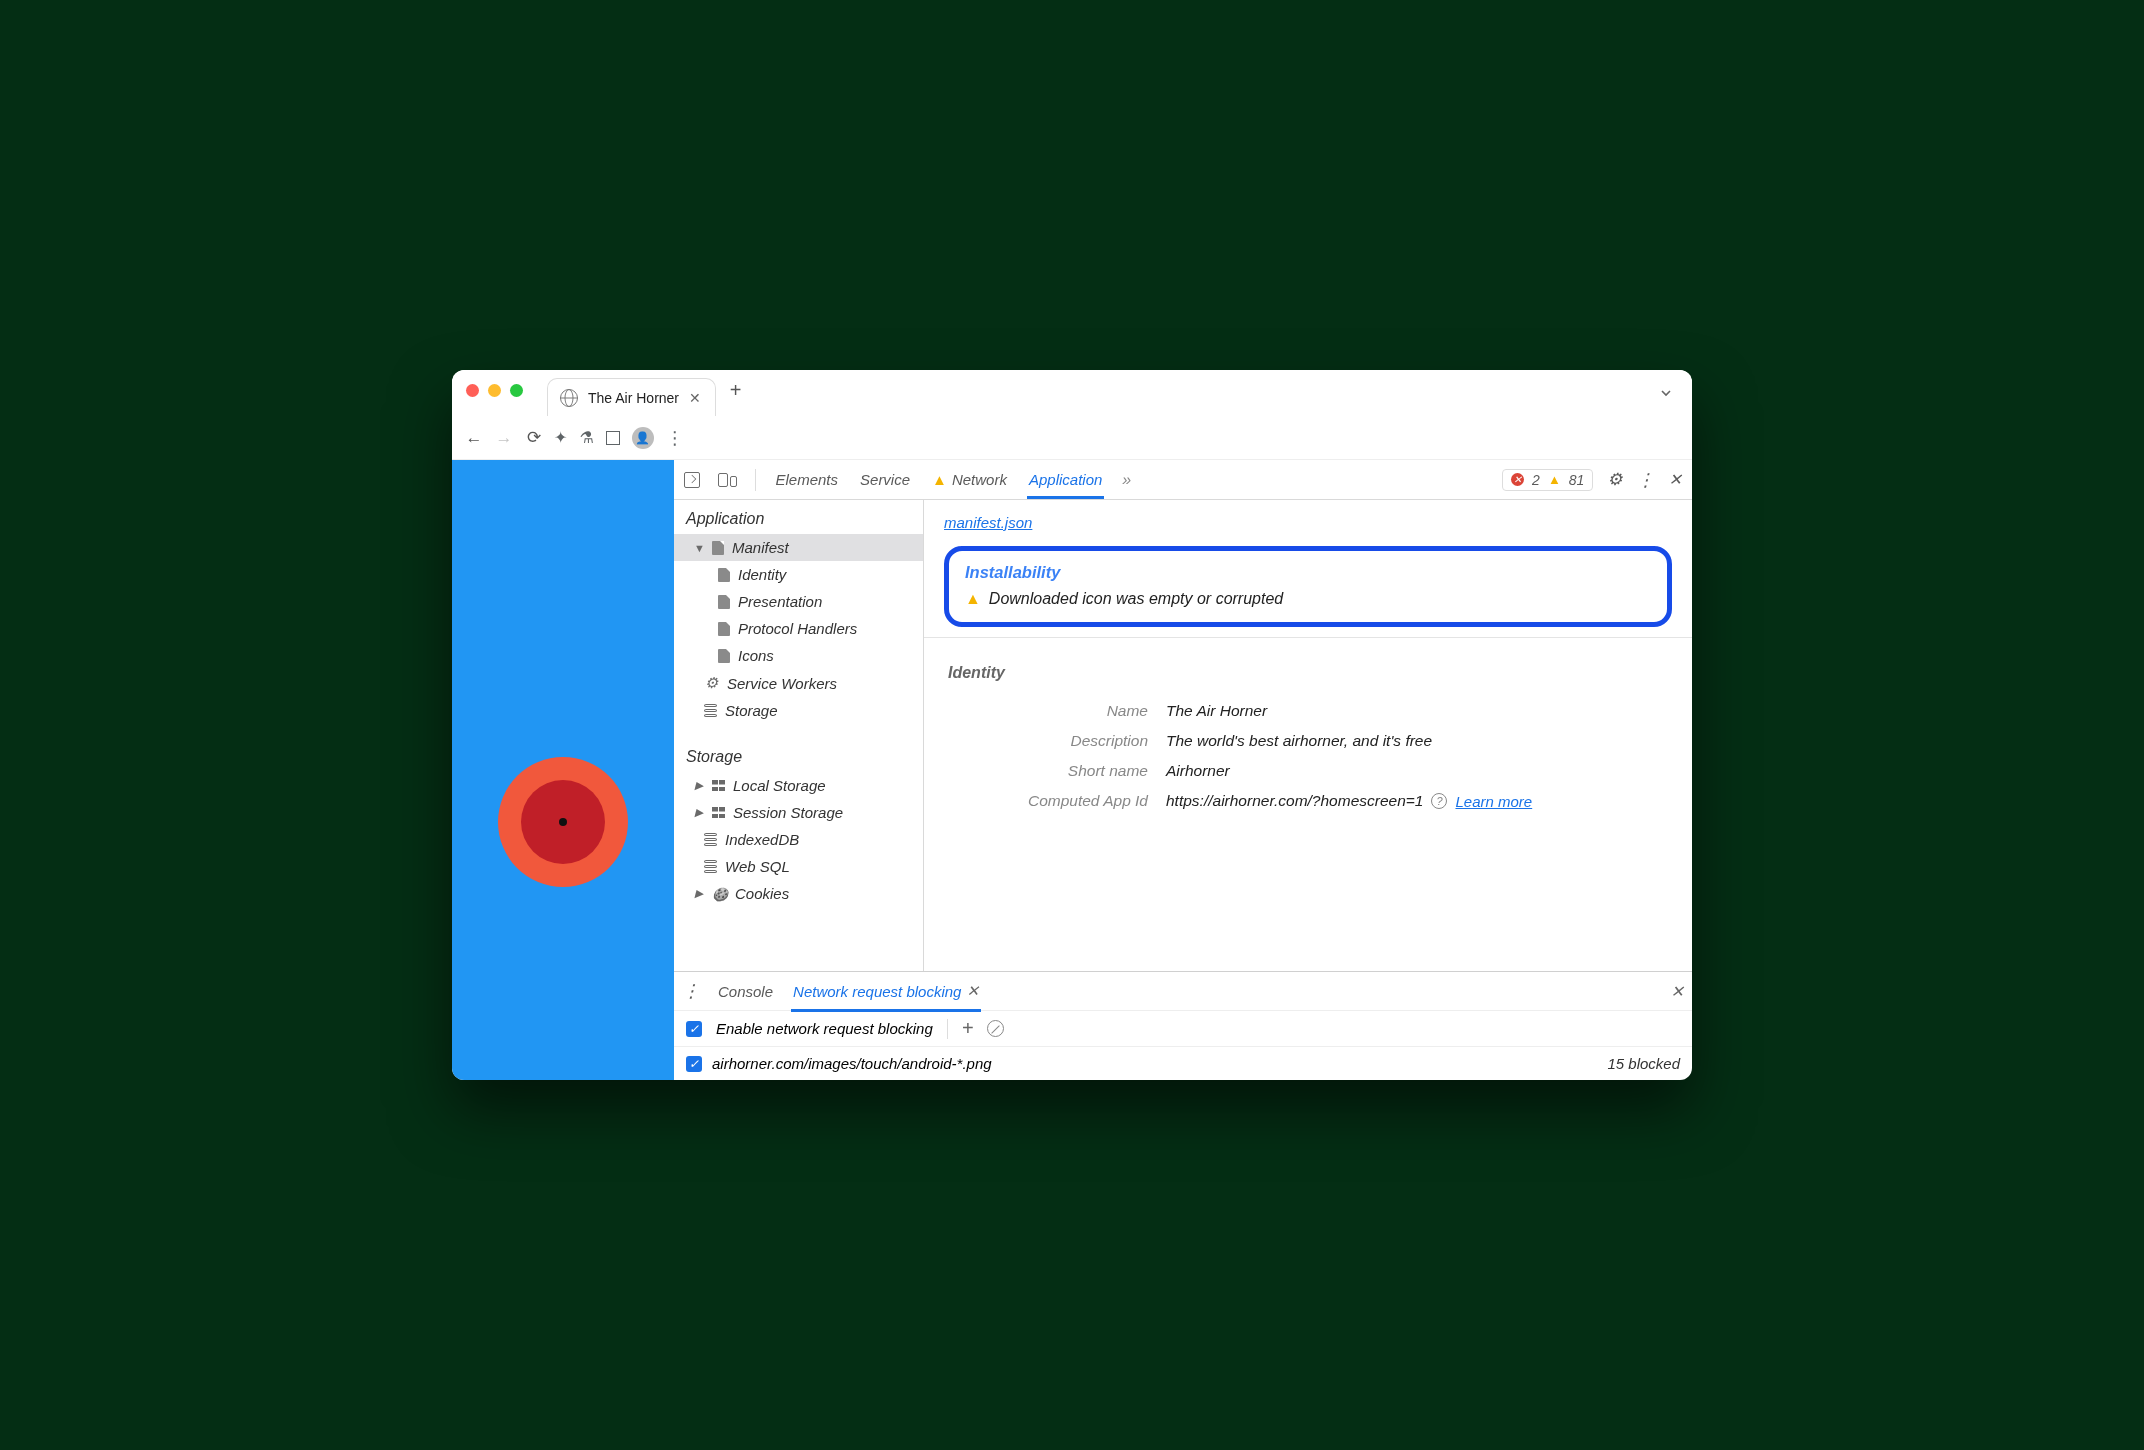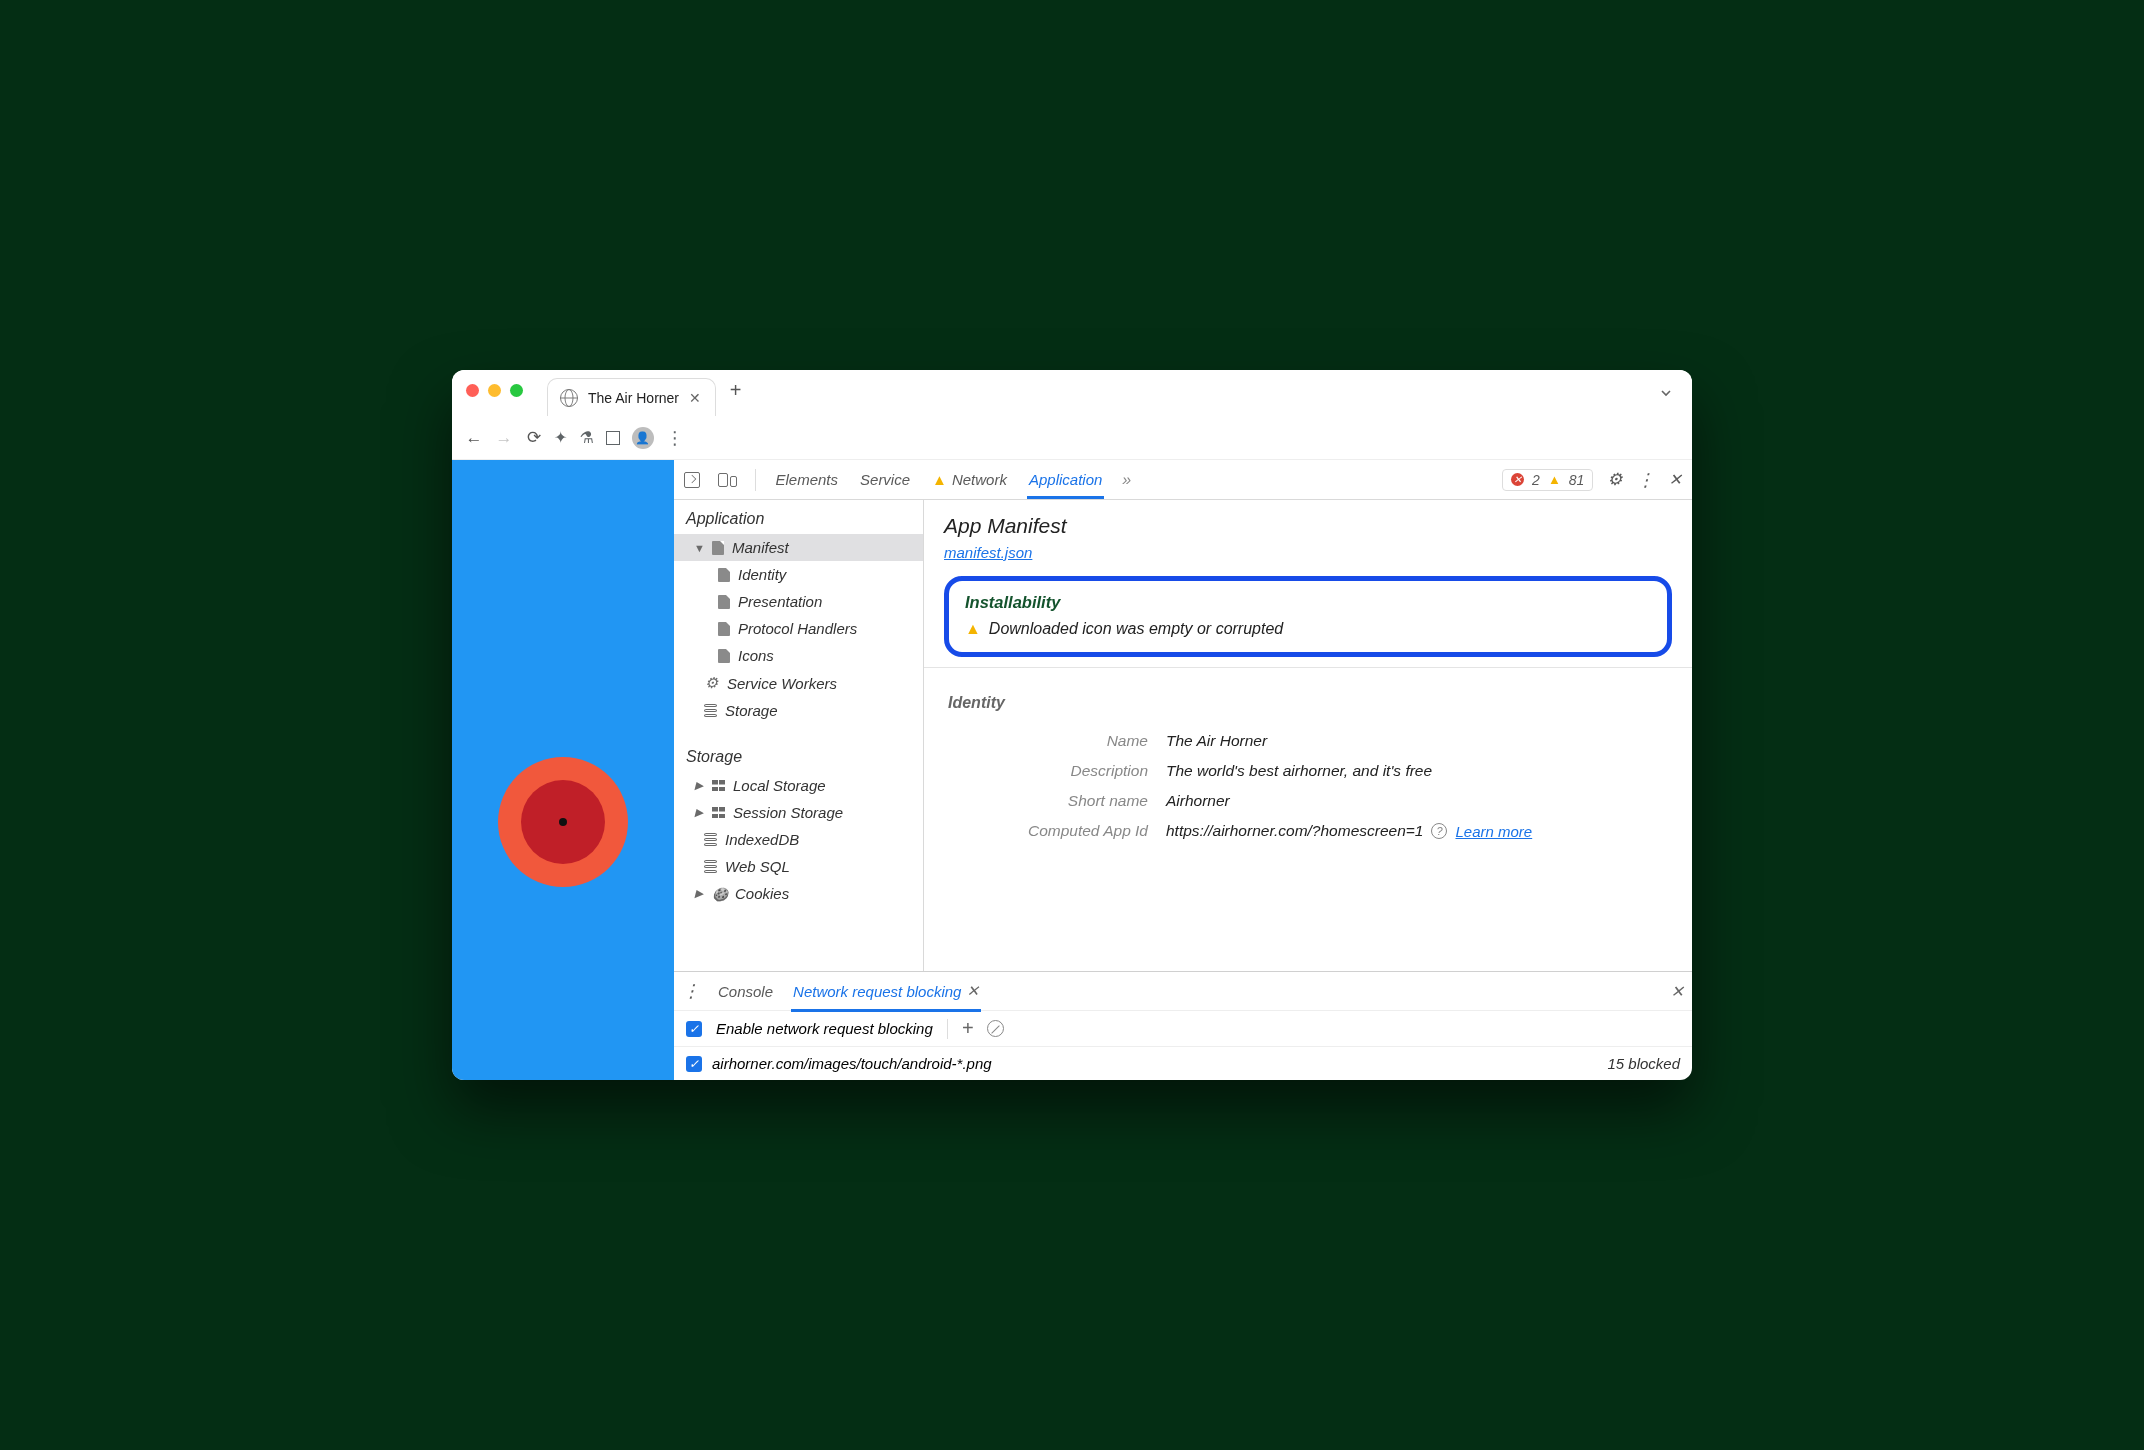--- a/index.html
+++ b/index.html
@@ -130,21 +130,21 @@
                linear-gradient(#6a6a6a,#6a6a6a) 7px 6.5px/6px 4.5px no-repeat;}
   .cookie-ic::before{content:"🍪"; font-size:13px; filter:grayscale(1);}
   
   .details { flex:1; overflow:auto; }
   .details-inner { padding: 14px 20px; }
   .h1 { font-size:21px; color:#222; margin-bottom:6px; }
   .link { color:#1a73e8; text-decoration:underline; font-size:15px; cursor:pointer; }
   .card {
     margin-top: 14px; border:5px solid #174be8; border-radius:18px; padding:12px 16px 14px;
   }
-  .card-h { font-weight:700; color:#14532d; font-size:16.5px; margin-bottom:8px; }
+  .card-h { font-weight:700; color:#3b82f6; font-size:16.5px; margin-bottom:8px; }
   .warn-row{ display:flex; align-items:center; gap:8px; font-size:16px; color:#222;}
   .warn-tri{ color:#f4b400; }
   .section-head{ font-weight:700; color:#666; font-size:16px; margin:26px 4px 14px; }
   .row{ display:flex; gap:18px; padding:6px 4px; font-size:15.5px; }
   .label{ width:200px; text-align:right; color:#888; }
   .val{ flex:1; color:#222; display:flex; align-items:center; gap:8px;}
   .help{ width:16px;height:16px;border:1.5px solid #888;border-radius:50%;display:inline-flex;align-items:center;justify-content:center;font-size:11px;color:#888;}
   .hr{ border:none; border-top:1px solid #e4e4e4; margin: 10px -20px; }
   
   .drawer { border-top:1px solid #d0d0d0; }
@@ -312,21 +312,20 @@
             </div>
           <div class="tree-item">
               <span class="arrow">▶</span>
               <span class="ico cookie-ic"></span>
               <span>Cookies</span>
             </div>
         </div>
 
         <div class="details">
           <div class="details-inner">
-            <div class="h1">App Manifest</div>
             <span class="link">manifest.json</span>
 
             <div class="card">
               <div class="card-h">Installability</div>
               <div class="warn-row">
                 <span class="warn-tri">▲</span>
                 <span>Downloaded icon was empty or corrupted</span>
               </div>
             </div>
 

